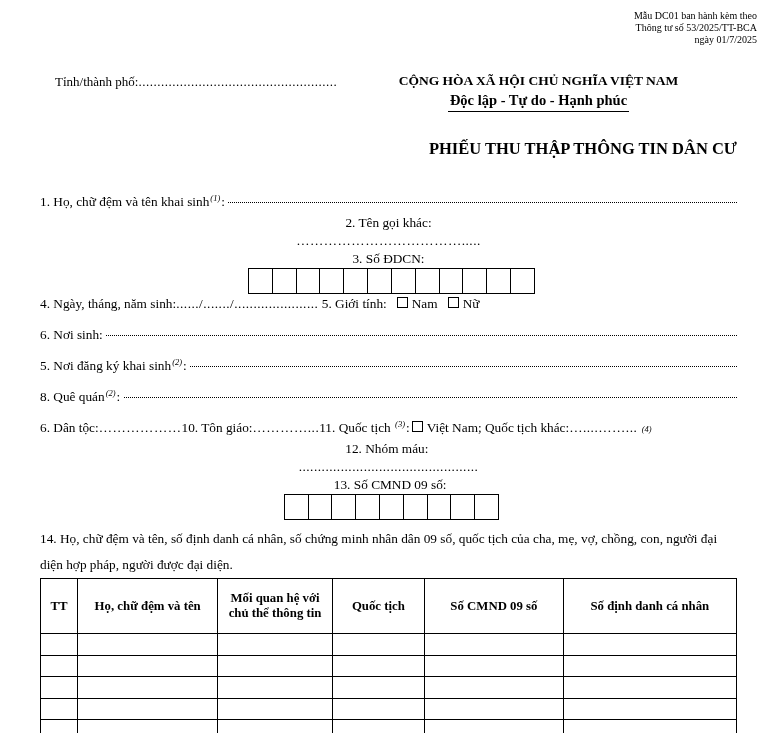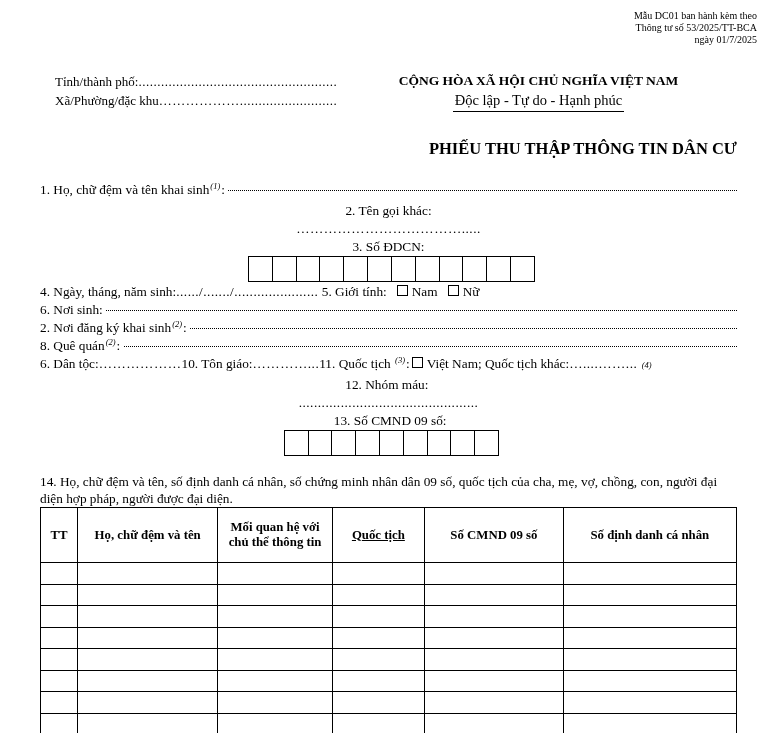--- a/index.html
+++ b/index.html
@@ -19,85 +19,81 @@
     text-align: right; font-size: 10px; line-height: 12px;
   }
 
   
   .header-row { display: flex; padding-top: 72px; align-items: flex-start; }
   .locality-block { width: 300px; padding-left: 15px; font-size: 13px; line-height: 19px; }
   .locality-line { display: flex; align-items: baseline; }
   .dots { letter-spacing: 0.5px; white-space: nowrap; }
   .national-block { flex: 1; text-align: center; }
   .national-title { font-weight: bold; font-size: 13.5px; line-height: 17px; }
-  .motto { display: inline-block; font-weight: normal; font-size: 14.5px; margin-top: 3px;
+  .motto { display: inline-block; font-weight: bold; font-size: 14.5px; margin-top: 3px;
            border-bottom: 1.5px solid #000; padding: 0 2px 2px 2px; }
 
   .doc-title { text-align: right; font-weight: bold; font-size: 16.5px; margin-top: 27px; }
 
   
-  .field-line { display: flex; align-items: baseline; font-size: 13.3px; line-height: 18px; margin-top: 0; white-space: nowrap; }
+  .field-line { display: flex; align-items: baseline; font-size: 13.3px; line-height: 18px; margin-top: 13px; white-space: nowrap; }
   .field-line.boxes-line { align-items: center; margin-top: 3px; flex-direction: column; }
   .leader { flex: 1; border-bottom: 1.6px dotted #000; transform: translateY(-3px); min-width: 20px; }
   sup.fnote { font-style: italic; font-size: 8.5px; vertical-align: super; line-height: 0; padding: 0 1px; }
 
   
   .box-row { display: flex; margin-left: 6px; }
   .digit-box { width: 25px; height: 26px; border: 1.2px solid #000; margin-left: -1.2px; background: #fff; }
   .box-row .digit-box:first-child { margin-left: 0; }
 
   
   .checkbox { display: inline-block; width: 11px; height: 11px; border: 1.6px solid #000;
               vertical-align: -1px; margin: 0 4px 0 10px; background: #fff; }
 
-  .para14 { font-size: 13.3px; line-height: 17px; margin-top: 17px; white-space: normal; }
+  .para14 { font-size: 13.3px; line-height: 26px; margin-top: 6px; white-space: normal; }
 
   
   table.rel-table { border-collapse: collapse; width: 697px; table-layout: fixed; }
   .rel-table th, .rel-table td { border: 1.3px solid #000; }
   .rel-table th { font-size: 12.8px; font-weight: bold; padding: 3px 4px; height: 55px; vertical-align: middle; }
   .rel-table td { height: 21.5px; }
   .rel-table th:nth-child(1), .rel-table td:nth-child(1) { width: 5.3%; }
   .rel-table th:nth-child(2), .rel-table td:nth-child(2) { width: 20.2%; }
   .rel-table th:nth-child(3), .rel-table td:nth-child(3) { width: 16.4%; }
-  .rel-table th:nth-child(4), .rel-table td:nth-child(4) { width: 13.3%; text-decoration: underline; }
+  .rel-table th:nth-child(4), .rel-table td:nth-child(4) { width: 13.3%; }
   .rel-table th:nth-child(5), .rel-table td:nth-child(5) { width: 19.9%; }
   .rel-table th:nth-child(6), .rel-table td:nth-child(6) { width: 24.9%; }
 </style>
 </head>
 <body>
 
 <div class="page">
 
   <div class="meta-block">
     <div>Mẫu DC01 ban hành kèm theo</div>
     <div>Thông tư số 53/2025/TT-BCA</div>
     <div>ngày 01/7/2025</div>
   </div>
 
   <div class="header-row">
     <div class="locality-block">
       <div class="locality-line">
         <span>Tỉnh/thành phố:</span>
           <span class="dots">.....................................................</span>
       </div>
-      <div class="locality-line">
-        <span>Xã/Phường/đặc khu</span>
-          <span class="dots">………………..........................</span>
-      </div>
     </div>
     <div class="national-block">
       <div class="national-title">CỘNG HÒA XÃ HỘI CHỦ NGHĨA VIỆT NAM</div>
       <div class="motto">Độc lập - Tự do - Hạnh phúc</div>
     </div>
   </div>
 
   <div class="doc-title">PHIẾU THU THẬP THÔNG TIN DÂN CƯ</div>
 
-  <div class="field-line" style="margin-top:22px">
+  <div class="field-line" style="margin-top:34px">
     <span><span>1. Họ, chữ đệm và tên khai sinh</span><sup class="fnote">(1)</sup><span>:</span>&nbsp;</span>
     <span class="leader"></span>
   </div>
 
   <div class="field-line boxes-line">
     <span>2. Tên gọi khác:</span>
       <span class="dots">……………………………….....</span>
       <span>3. Số ĐDCN:</span>
     <span class="box-row">
         <span class="digit-box"></span>
@@ -124,21 +120,21 @@
     <span class="checkbox"></span>
       <span>Nữ</span>
   </div>
 
   <div class="field-line">
     <span><span>6. Nơi sinh:</span>&nbsp;</span>
     <span class="leader"></span>
   </div>
 
   <div class="field-line">
-    <span><span>2. Nơi đăng ký khai sinh</span><sup class="fnote">(2)</sup><span>:</span>&nbsp;</span>
+    <span><span>5. Nơi đăng ký khai sinh</span><sup class="fnote">(2)</sup><span>:</span>&nbsp;</span>
     <span class="leader"></span>
   </div>
 
   <div class="field-line">
     <span><span>8. Quê quán</span><sup class="fnote">(2)</sup><span>:</span>&nbsp;</span>
     <span class="leader"></span>
   </div>
 
   <div class="field-line">
     <span>6. Dân tộc:</span><span class="dots">………………</span><span>10. Tôn giáo:</span><span class="dots">…………...</span><span><span>11. Quốc tịch</span>&nbsp;<sup class="fnote">(3)</sup><span>:</span></span><span class="checkbox" style="margin-left:2px"></span><span>Việt Nam; Quốc tịch khác:</span><span class="dots">…....……...</span>&nbsp;<sup class="fnote">(4)</sup>

